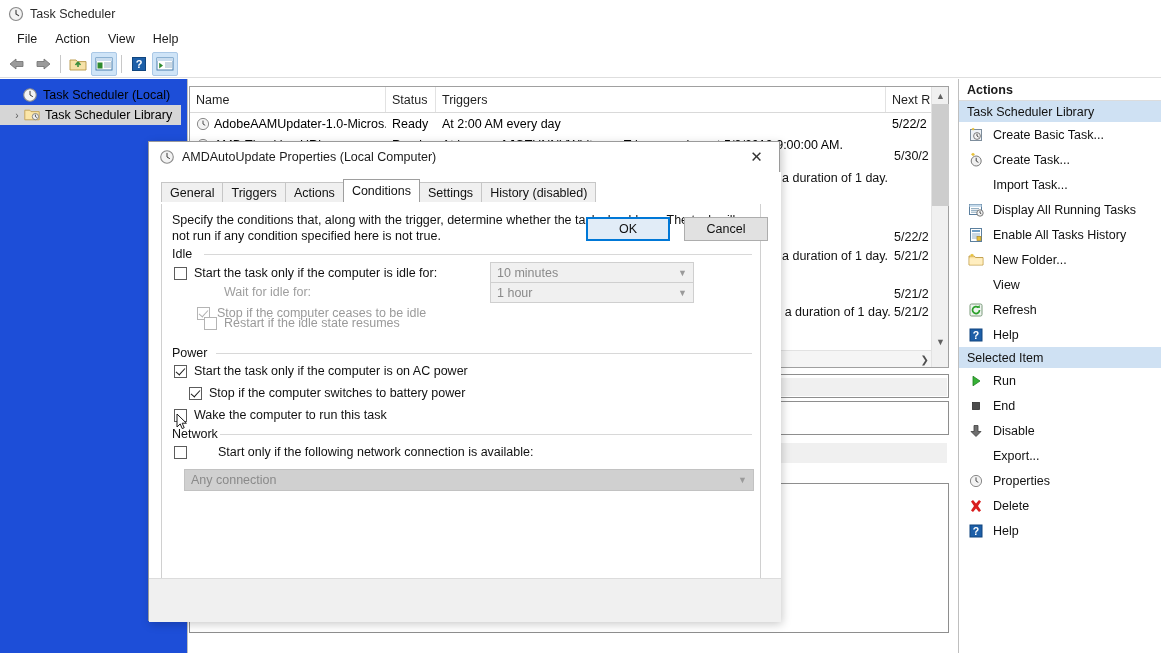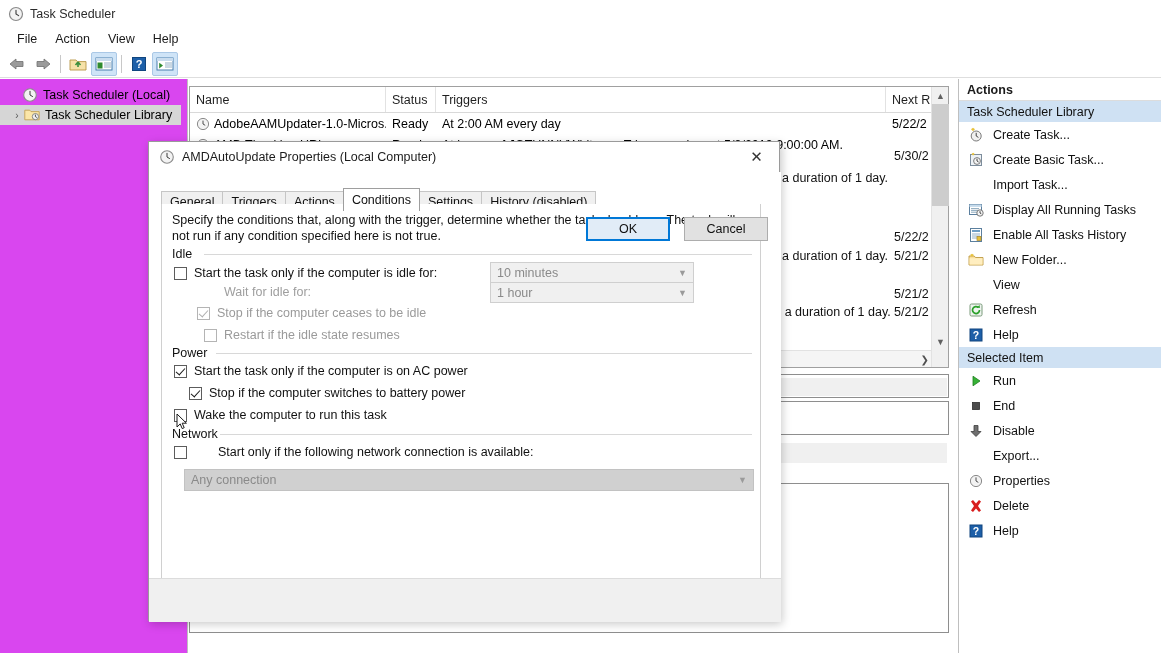--- a/index.html
+++ b/index.html
@@ -37,21 +37,21 @@
     background: #ffffff; display: flex; align-items: center; padding-left: 4px;
     border-bottom: 1px solid #dedede;
   }
   .tb-btn { width: 26px; height: 24px; display:flex; align-items:center; justify-content:center; }
   .tb-sep { width: 1px; height: 18px; background: #c8c8c8; margin: 0 4px; }
   .tb-hl { background: #cfe4f7; border: 1px solid #aac8e6; border-radius: 2px; }
 
   
   .tree {
     position: absolute; left: 0; top: 79px; width: 188px; height: 574px;
-    background: #d946ef; border-right: 1px solid #bfbfbf;
+    background: #1d4ed8; border-right: 1px solid #bfbfbf;
     padding-top: 6px;
   }
   .tree-row { display: flex; align-items: center; height: 20px; padding-left: 8px; font-size: 12.5px; }
   .tree-row.indent { padding-left: 10px; }
   .tree-row.sel { background: #d6d6d6; margin-right: 6px; }
   .tw { width: 14px; text-align: center; color: #5a5a5a; font-size: 10px; flex: none; }
   .tree-ico { width: 16px; height: 16px; margin-right: 5px; flex: none; }
 
   
   .listpane {
@@ -122,21 +122,21 @@
   .dlg-title .dt-text { font-size: 12.5px; color: #1b1b1b; }
   .dlg-close {
     position: absolute; right: 0; top: 0; width: 45px; height: 30px;
     display: flex; align-items: center; justify-content: center;
     font-size: 15px; color: #333; font-family: "DejaVu Sans", sans-serif;
   }
 
   .dlg-body { position: absolute; left:0; top: 30px; width: 632px; height: 450px; background: #ffffff; }
 
   .tabstrip {
-    position: absolute; left: 12px; top: 17px; height: 22px;
+    position: absolute; left: 12px; top: 8px; height: 22px;
     display: flex; align-items: flex-end; justify-content: flex-end;
   }
   .tab {
     height: 20px; padding: 0 8px; display: flex; align-items: center;
     font-size: 12.5px; color: #111; background: #f0f0f0;
     border: 1px solid #c6c6c6; border-bottom: none; margin-right: -1px;
   }
   .tab.active {
     background: #ffffff; height: 23px; border-color: #9e9e9e;
     position: relative; z-index: 3;
@@ -349,38 +349,38 @@
   <div class="lp-frag" style="left:894px; top:305px;">5/21/2</div>
 
   <div class="actions">
     <div class="act-title">Actions</div>
 
     <div class="act-group">Task Scheduler Library</div>
 
     <div class="act-item">
       <span class="act-ico">
         <svg viewBox="0 0 16 16" width="16" height="16">
-          <circle cx="8.2" cy="9" r="5" fill="#f0f0f0" stroke="#7a7a7a" stroke-width="1"></circle>
-          <path d="M8.2 5.8V9l2.2 1.4" stroke="#333" stroke-width="0.9" fill="none"></path>
-          <path d="M3 2.2 l2 2 l2-2 l-2-1.4 z" fill="#e8c23a"></path>
-        </svg>
-      </span>
-      <span class="act-label">Create Task...</span>
-    </div>
-
-    <div class="act-item">
-      <span class="act-ico">
-        <svg viewBox="0 0 16 16" width="16" height="16">
           <rect x="2.5" y="2.5" width="11" height="11" fill="#eef2f6" stroke="#7d8d9c" stroke-width="1"></rect>
           <circle cx="9" cy="9" r="3.4" fill="#f3f3f3" stroke="#6f6f6f" stroke-width="0.9"></circle>
           <path d="M9 6.8V9l1.6 1" stroke="#333" stroke-width="0.9" fill="none"></path>
           <path d="M3.5 2 l1.6 1.6 l1.6-1.6 l-1.6-1.2 z" fill="#e8c23a"></path>
         </svg>
       </span>
       <span class="act-label">Create Basic Task...</span>
+    </div>
+
+    <div class="act-item">
+      <span class="act-ico">
+        <svg viewBox="0 0 16 16" width="16" height="16">
+          <circle cx="8.2" cy="9" r="5" fill="#f0f0f0" stroke="#7a7a7a" stroke-width="1"></circle>
+          <path d="M8.2 5.8V9l2.2 1.4" stroke="#333" stroke-width="0.9" fill="none"></path>
+          <path d="M3 2.2 l2 2 l2-2 l-2-1.4 z" fill="#e8c23a"></path>
+        </svg>
+      </span>
+      <span class="act-label">Create Task...</span>
     </div>
 
     <div class="act-item">
       <span class="act-ico"></span>
       <span class="act-label">Import Task...</span>
     </div>
 
     <div class="act-item">
       <span class="act-ico">
         <svg viewBox="0 0 16 16" width="16" height="16">
@@ -552,21 +552,21 @@
         <div class="combo" style="left:328px; top:78px; width:204px;">
           <span>1 hour</span>
           <span class="chev">▼</span>
         </div>
 
         <div class="cb-row dis" style="left:27px; top:102px;padding-left:8px;">
           <span class="cb checked dis"></span>
           <span>Stop if the computer ceases to be idle</span>
         </div>
 
-        <div class="cb-row dis" style="left:42px; top:124px;text-align:center;">
+        <div class="cb-row dis" style="left:42px; top:112px;text-align:center;">
           <span class="cb dis"></span>
           <span>Restart if the idle state resumes</span>
         </div>
 
         <div class="grp-label" style="left:10px; top:142px;">Power</div>
         <div class="grp-line" style="left:54px; top:149px; width:536px;"></div>
 
         <div class="cb-row" style="left:12px; top:160px;">
           <span class="cb checked"></span>
           <span>Start the task only if the computer is on AC power</span>

